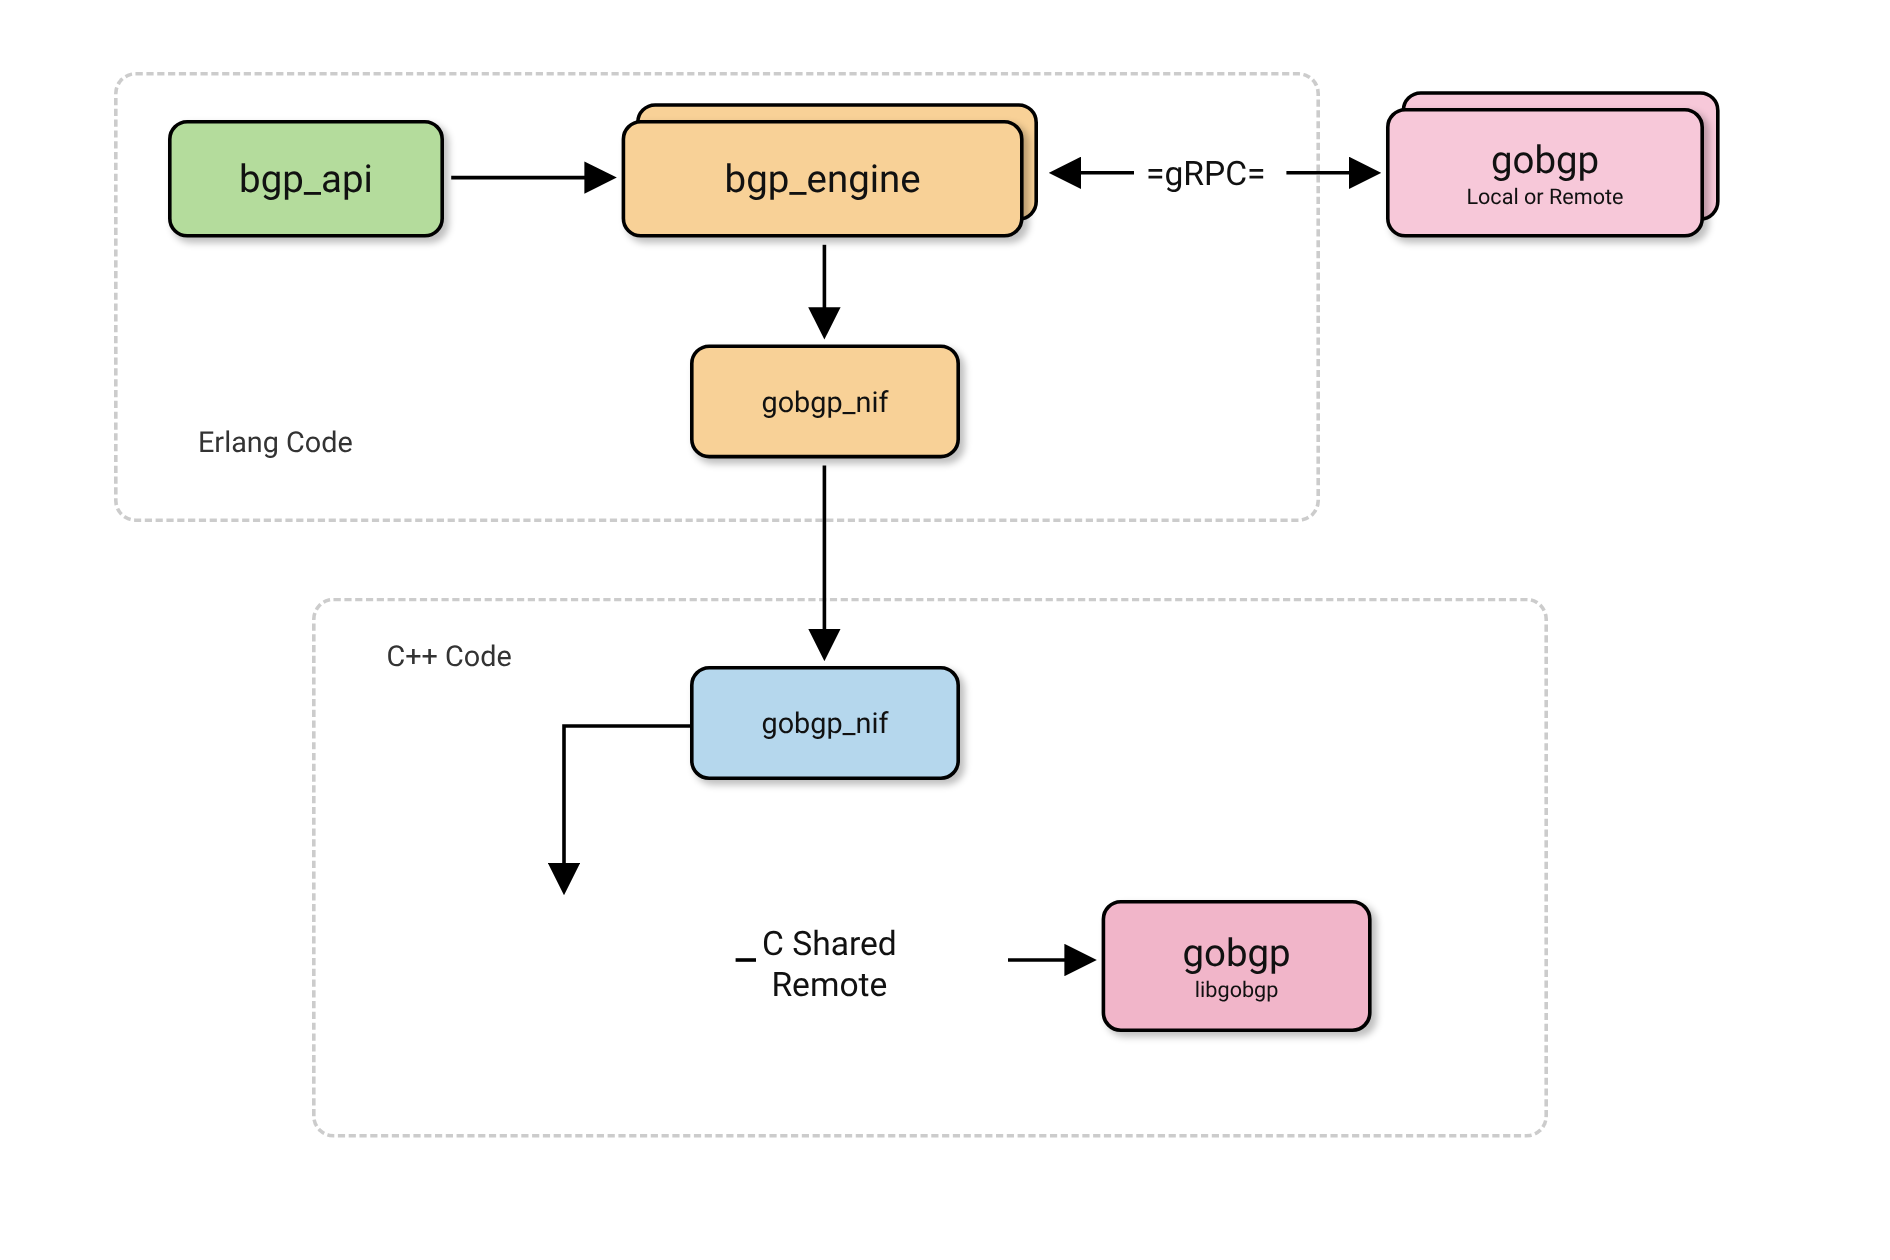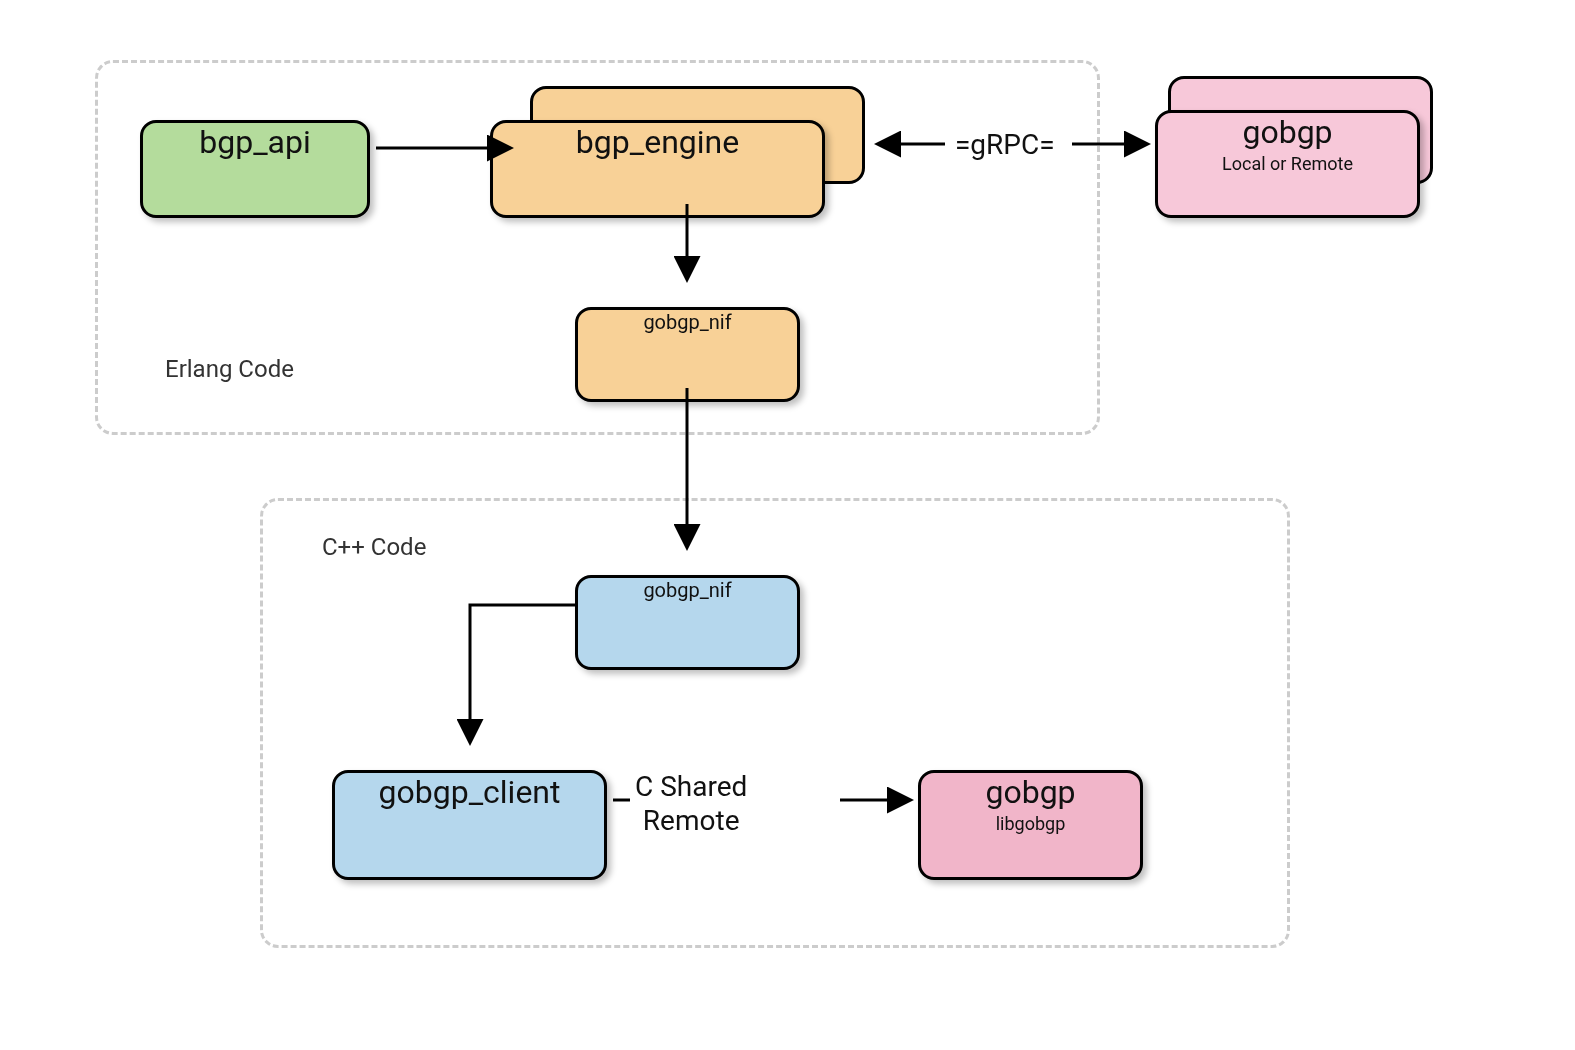--- a/index.html
+++ b/index.html
@@ -25,36 +25,35 @@
       font-size: 24px;
       color: #333;
     }
     .node {
       position: absolute;
       border: 3px solid #000;
       border-radius: 16px;
       display: flex;
       flex-direction: column;
       align-items: center;
-      justify-content: flex-start;
+      justify-content: center;
       box-shadow: 4px 4px 6px rgba(0,0,0,0.25);
-      margin-top: 20px;
     }
     .node-title {
       font-size: 32px;
       font-weight: 400;
       color: #111;
     }
     .node-subtitle {
       font-size: 18px;
       font-weight: 400;
       color: #111;
       margin-top: 2px;
     }
-    .node.small .node-title { font-size: 20px; }
+    .node.small .node-title { font-size: 24px; }
     .stack-shadow {
       position: absolute;
       border: 3px solid #000;
       border-radius: 16px;
     }
     .green { background: #b4dc9c; }
     .orange { background: #f8d197; }
     .blue { background: #b5d7ed; }
     .pink { background: #f1b5c9; }
     .pink-light { background: #f7c8d9; }
@@ -81,41 +80,38 @@
   <div class="container-label" style="left:165px; top:355px;">Erlang Code</div>
 
   <div class="dashed-container" style="left:260px; top:498px; width:1030px; height:450px;"></div>
   <div class="container-label" style="left:310px; top:533px;margin-left:12px;">C++ Code</div>
 
   <div class="node green" style="left:140px; top:100px; width:230px; height:98px;">
     <div class="node-title">bgp_api</div>
   </div>
 
   <div class="stack-shadow orange" style="left:530px; top:86px; width:335px; height:98px;"></div>
-  <div class="node orange" style="left:490px; top:100px; width:335px; height:98px;">
+  <div class="node orange" style="left:518px; top:100px; width:335px; height:98px;">
     <div class="node-title">bgp_engine</div>
   </div>
 
   <div class="stack-shadow pink-light" style="left:1168px; top:76px; width:265px; height:108px;"></div>
   <div class="node pink-light" style="left:1155px; top:90px; width:265px; height:108px;">
     <div class="node-title">gobgp</div>
     <div class="node-subtitle">Local or Remote</div>
   </div>
 
   <div class="node orange small" style="left:575px; top:287px; width:225px; height:95px;">
     <div class="node-title">gobgp_nif</div>
   </div>
 
   <div class="node blue small" style="left:575px; top:555px; width:225px; height:95px;">
     <div class="node-title">gobgp_nif</div>
   </div>
 
-  <div class="node blue" style="left:332px; top:750px; width:275px; height:110px;">
-    <div class="node-title">gobgp_client</div>
-  </div>
 
   <div class="node pink" style="left:918px; top:750px; width:225px; height:110px;">
     <div class="node-title">gobgp</div>
     <div class="node-subtitle">libgobgp</div>
   </div>
 
   <div class="edge-label" style="left:955px; top:128px; font-size:28px;">=gRPC=</div>
 
   <div class="edge-label" style="left:635px; top:770px;">
     <span>C Shared</span><br>

